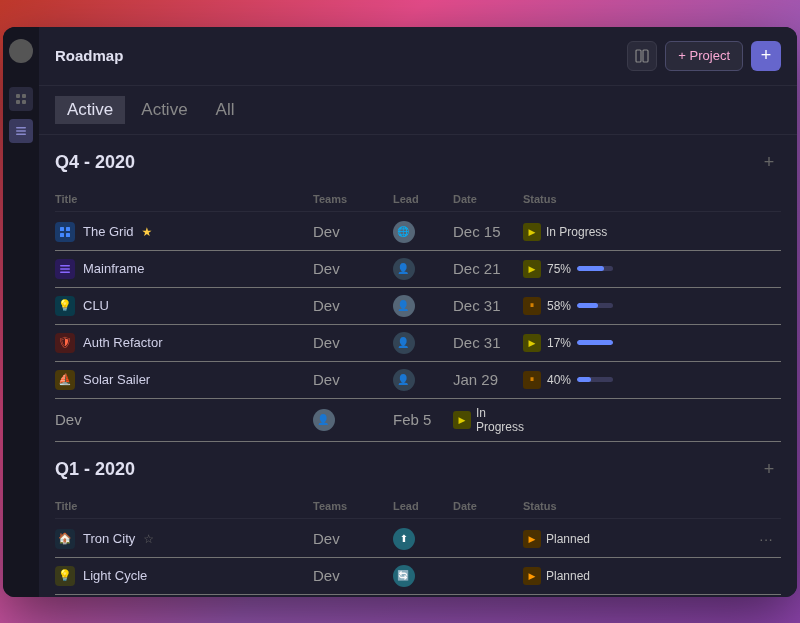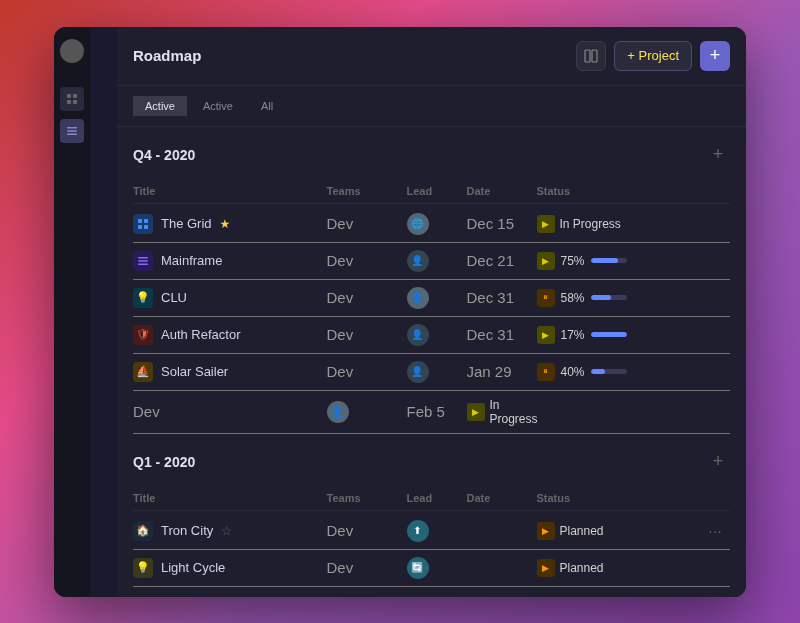--- a/index.html
+++ b/index.html
@@ -8,27 +8,26 @@
       height: 623px;
       overflow: hidden;
       background: linear-gradient(135deg, #c0392b 0%, #e74c8b 30%, #9b59b6 60%, #8e44ad 100%);
       display: flex;
       align-items: center;
       justify-content: center;
       font-family: -apple-system, BlinkMacSystemFont, 'Segoe UI', sans-serif;
     }
     .app-container {
       display: flex;
-      width: 692px;
+      width: 794px;
       height: 570px;
       background: #1a1a2e;
       border-radius: 12px;
       overflow: hidden;
       box-shadow: 0 20px 60px rgba(0,0,0,0.5);
-      gap: 27px;
     }
     .sidebar {
       width: 36px;
       background: #151520;
       display: flex;
       flex-direction: column;
       align-items: center;
       padding-top: 12px;
       gap: 8px;
       flex-shrink: 0;
@@ -89,21 +88,21 @@
       justify-content: center;
       cursor: pointer;
       font-size: 14px;
     }
     .btn-primary {
       height: 30px;
       padding: 0 12px;
       border-radius: 6px;
       background: #2a2a3a;
       border: 1px solid #4a4a6a;
-      color: #fde047;
+      color: #f9a8d4;
       font-size: 13px;
       cursor: pointer;
       display: flex;
       align-items: center;
       gap: 4px;
     }
     .btn-plus {
       width: 30px;
       height: 30px;
       border-radius: 6px;
@@ -120,21 +119,21 @@
     .tabs {
       display: flex;
       gap: 4px;
       padding: 10px 16px;
       border-bottom: 1px solid #2a2a3a;
       flex-shrink: 0;
     }
     .tab {
       padding: 4px 12px;
       border-radius: 0;
-      font-size: 11px;
+      font-size: 17px;
       cursor: pointer;
       color: #888;
     }
     .tab.active {
       background: #3a3a4a;
       color: #e0e0f0;
     }
     .content {
       flex: 1;
       overflow-y: auto;
@@ -146,21 +145,21 @@
     .section {
       padding: 16px 16px 0 16px;
     }
     .section-header {
       display: flex;
       justify-content: space-between;
       align-items: center;
       margin-bottom: 12px;
     }
     .section-title {
-      font-size: 14px;
+      font-size: 18px;
       font-weight: 700;
       color: #e0e0f0;
     }
     .section-add {
       color: #666;
       cursor: pointer;
       font-size: 18px;
       width: 24px;
       height: 24px;
       display: flex;

